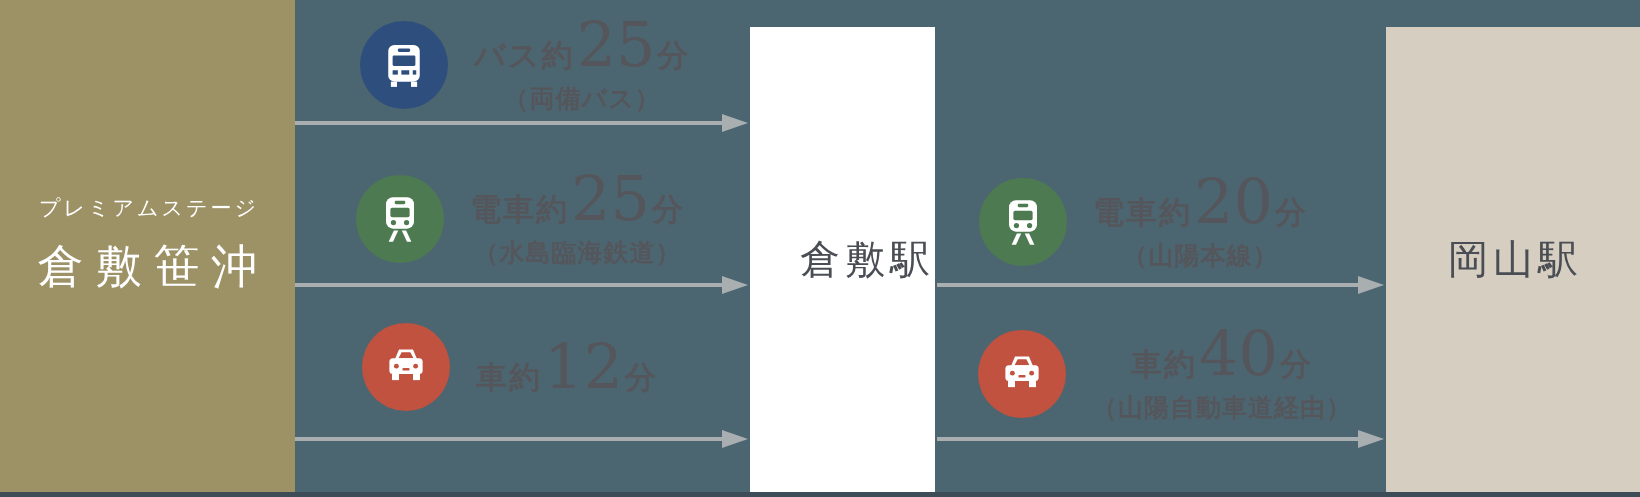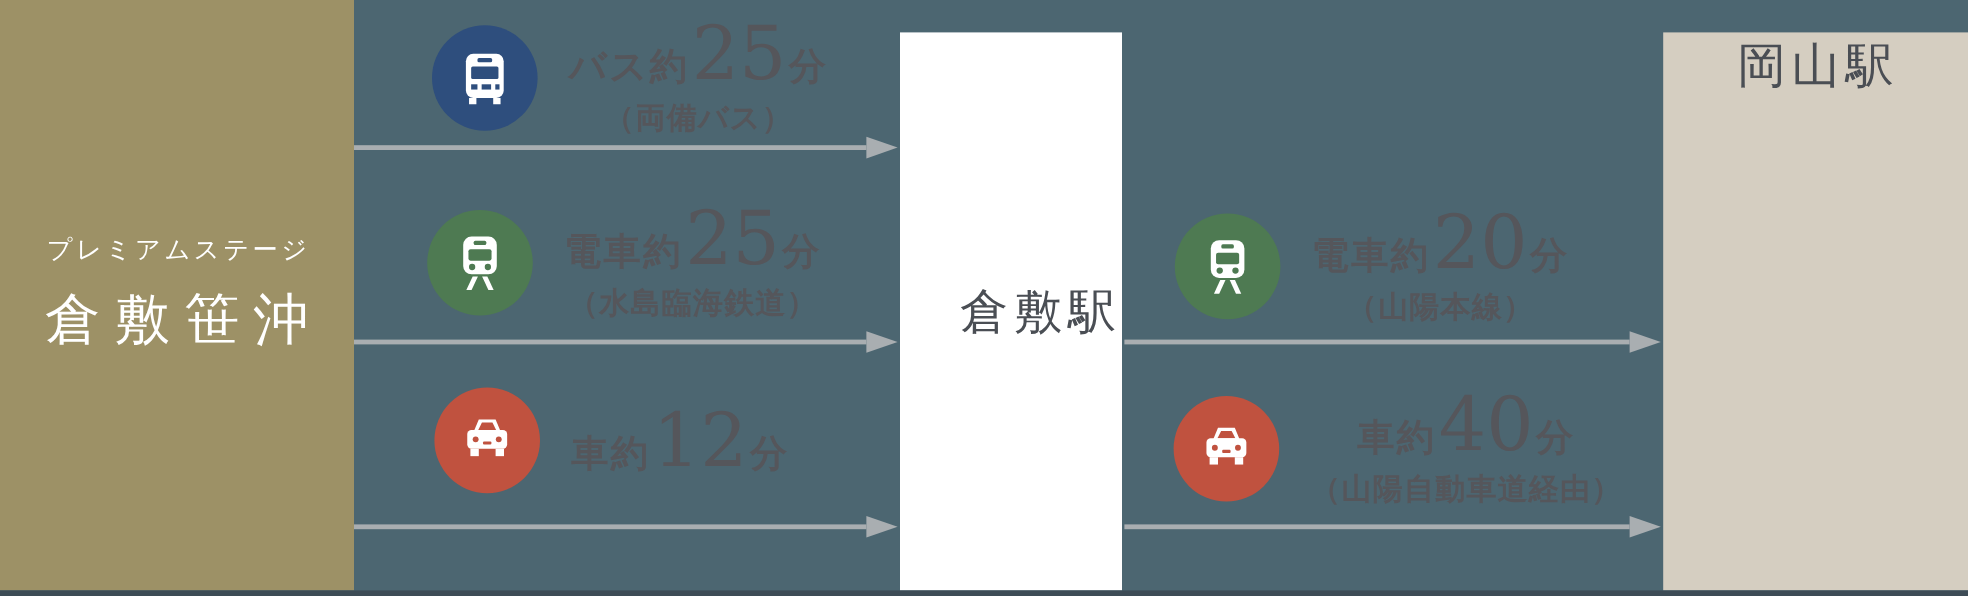--- a/index.html
+++ b/index.html
@@ -38,21 +38,21 @@
     display: flex; align-items: center; justify-content: center;
     color: #4a4e54;
   }
   .station-mid { left: 750px; top: 27px; width: 185px; height: 465px; justify-content: flex-end; }
   .station-label { font-size: 40px; letter-spacing: 5px; text-indent: 5px; }
 
   .end-block {
     position: absolute; left: 1386px; top: 27px;
     width: 254px; height: 465px;
     background: #d5cec1;
-    display: flex; justify-content: center;
+    display: flex; align-items: center; justify-content: center;
     color: #4a4e54;
   }
 
   .bottom-strip {
     position: absolute; left: 0; bottom: 0;
     width: 100%; height: 5px;
     background: #3d4c56;
   }
 
   

